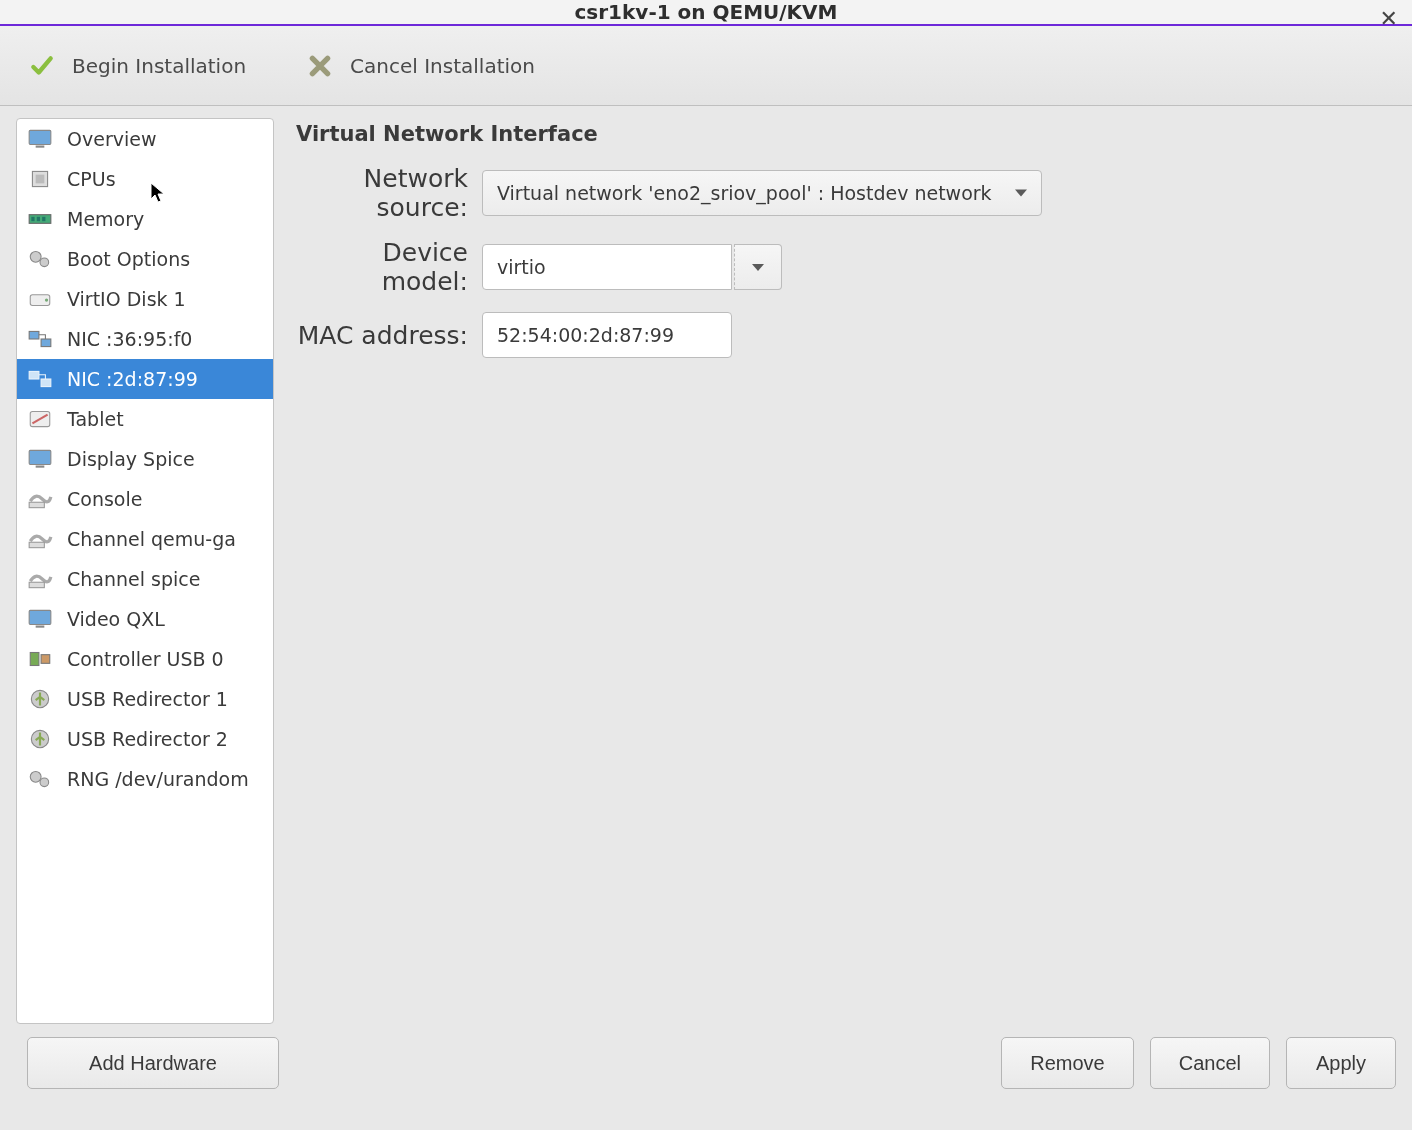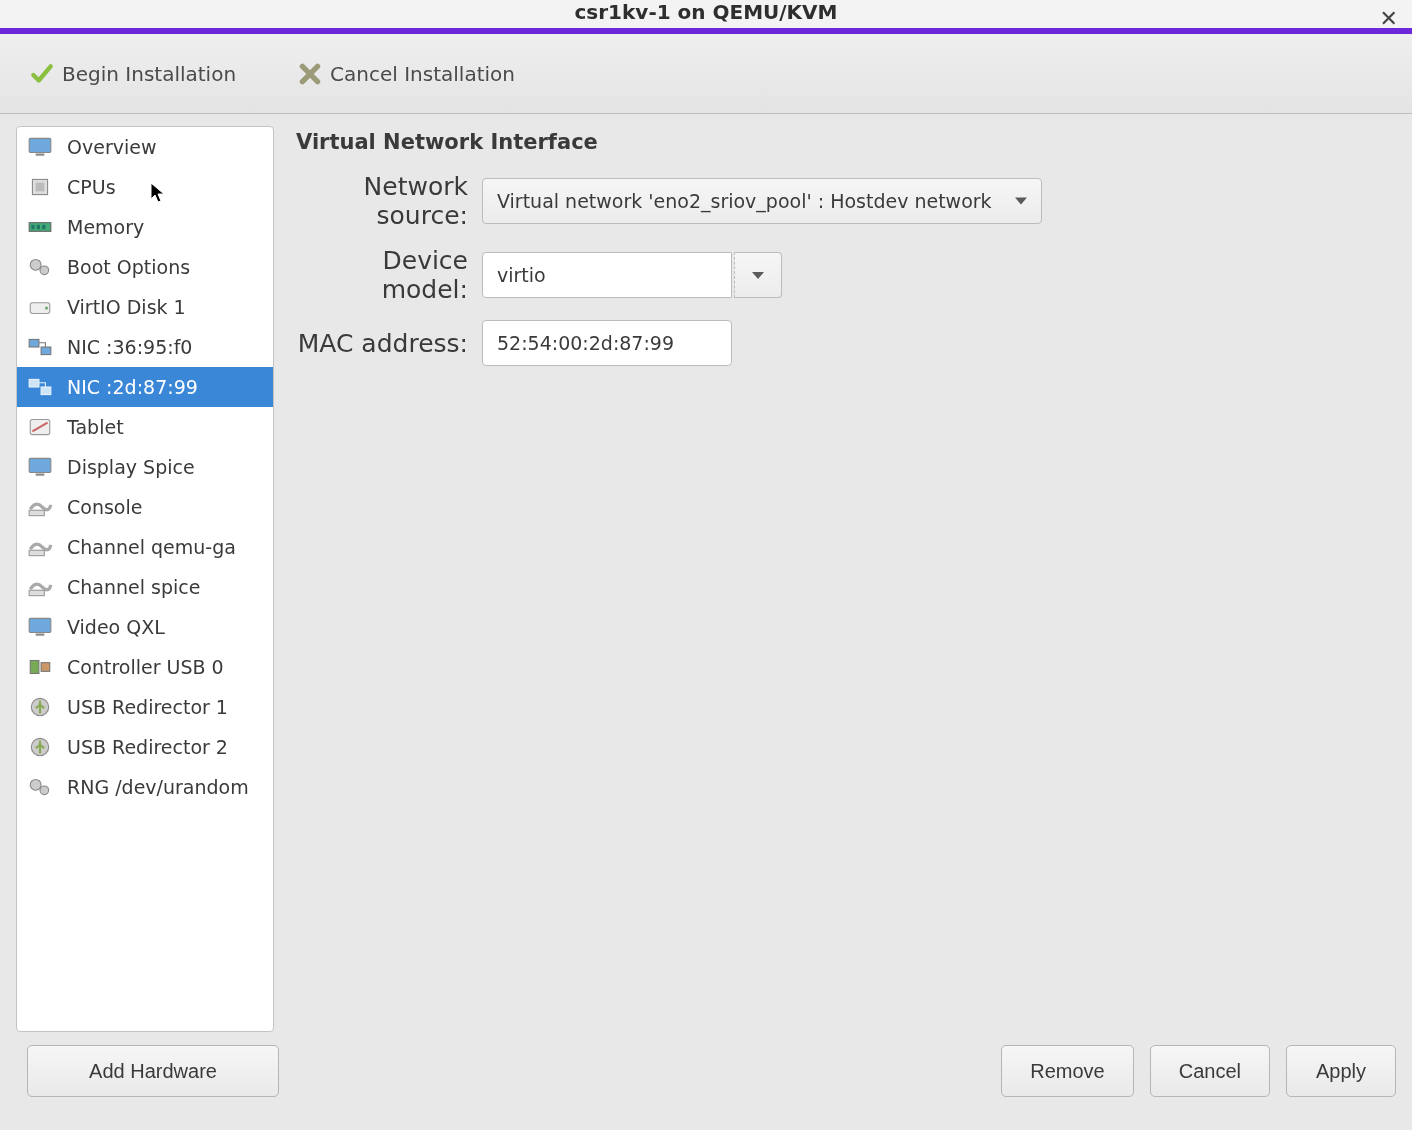--- a/index.html
+++ b/index.html
@@ -10,25 +10,25 @@
     background:#e8e8e8;
     width:1412px;
     height:1130px;
     overflow:hidden;
     box-sizing:border-box;
   }
   *{box-sizing:border-box;}
 
   
   .titlebar{
-    height:34px;
+    height:26px;
     background:#f3f3f3;
-    border-bottom:6px solid #6d28d9;
-    display:flex;
-    align-items:flex-start;
+    border-bottom:2px solid #6d28d9;
+    display:flex;
+    align-items:flex-end;
     position:relative;
   }
   .titlebar .title{
     flex:1;
     text-align:center;
     font-weight:600;
     color:#2e2e2e;
     font-size:20px;
   }
   .titlebar .close{
@@ -48,21 +48,21 @@
     display:flex;
     align-items:center;
     padding:0 20px;
     gap:44px;
     border-bottom:1px solid #bfbfbf;
     background:linear-gradient(#efefef,#e4e4e4);
   }
   .toolbtn{
     display:flex;
     align-items:center;
-    gap:6px;
+    gap:16px;
     color:#4a4a4a;
     cursor:pointer;
     font-size:20px;
     padding:6px 8px;
     border-radius:4px;
   }
   .ico{width:28px;height:28px;display:flex;align-items:center;justify-content:center;}
   .ico-check svg{width:26px;height:26px;}
   .ico-x svg{width:26px;height:26px;}
 

